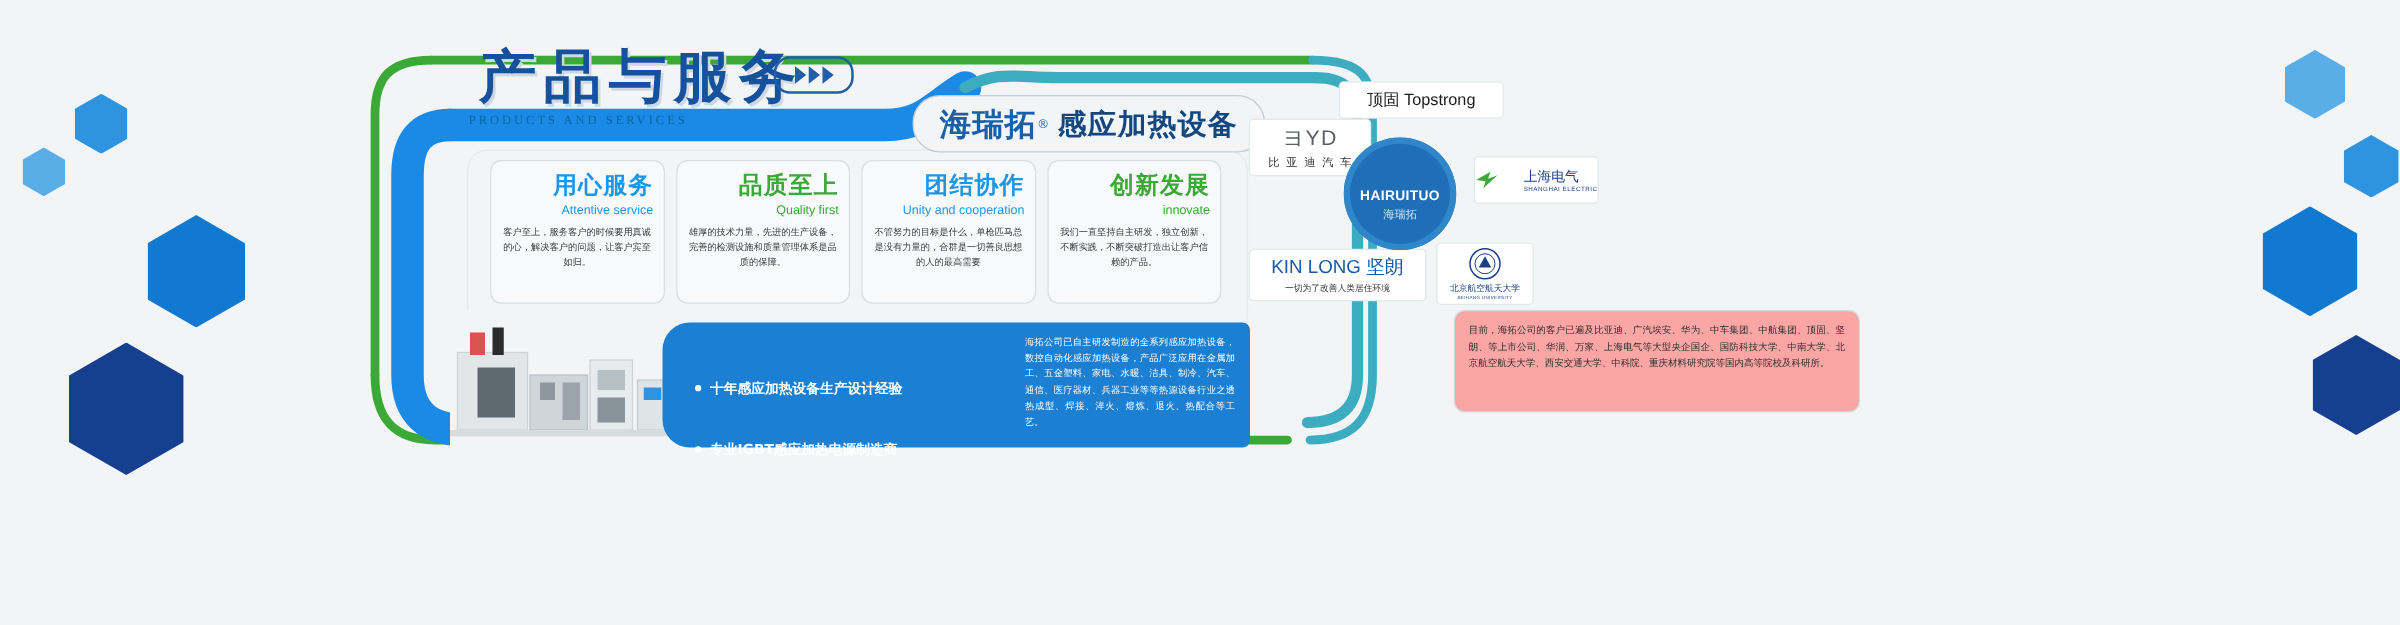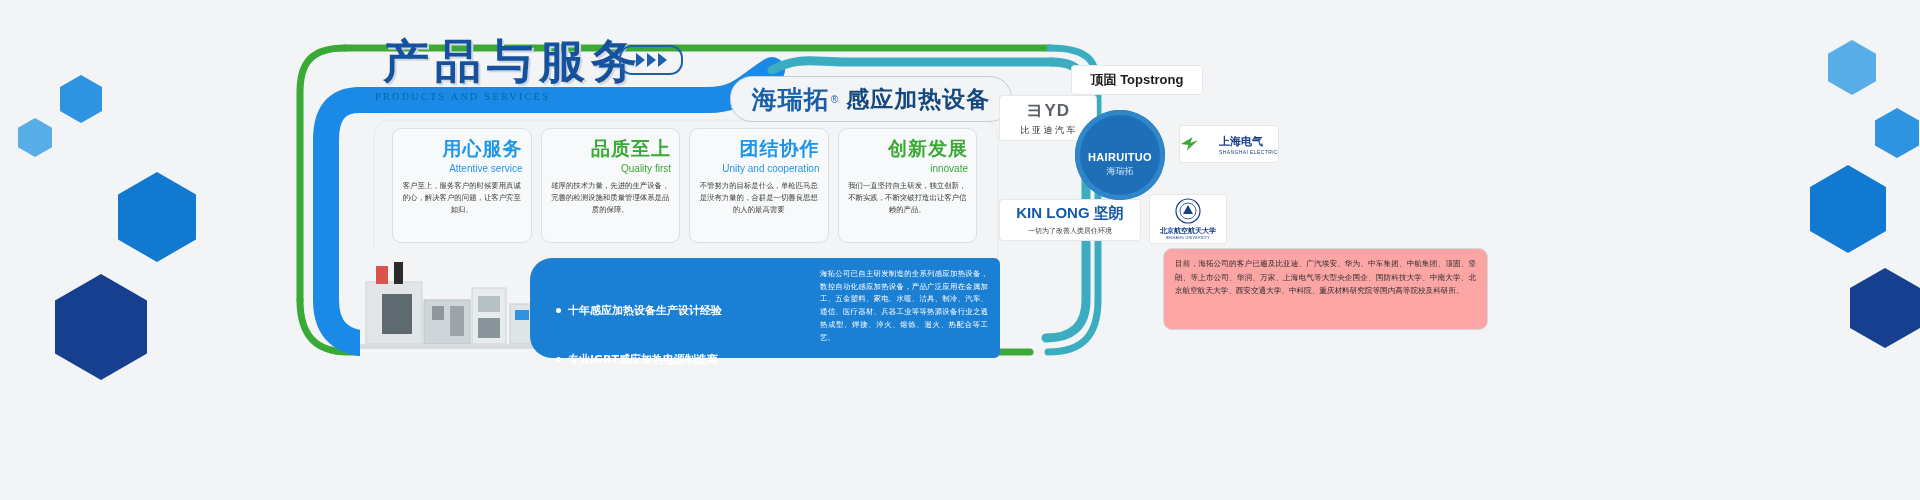--- a/index.html
+++ b/index.html
@@ -109,21 +109,21 @@
   .photo{
     position:absolute;left:360px;top:248px;width:215px;height:110px;
   }
 
   
   .logo{
     position:absolute;background:#ffffff;border-radius:3px;
     display:flex;flex-direction:column;align-items:center;justify-content:center;
     box-shadow:0 0 0 1px #e4e8ea;overflow:hidden;
   }
-  .logo-main{font-weight:bold;color:#1a3f86;white-space:nowrap;}
+  .logo-main{font-weight:normal;color:#1a3f86;white-space:nowrap;}
   .logo-sub{color:#555;white-space:nowrap;}
 
   
   .emblem{
     position:absolute;left:1075px;top:110px;width:90px;height:90px;
     border-radius:50%;background:#1f6fb8;
     display:flex;flex-direction:column;align-items:center;justify-content:center;
     box-shadow:0 0 0 5px #2f86c9 inset;
   }
   .emblem .e1{color:#fff;font-weight:bold;font-size:11px;letter-spacing:0.3px;margin-top:19px;}
@@ -249,21 +249,21 @@
     <div><span>专业IGBT感应加热电源制造商</span></div>
   </div>
   <div class="banner-para">海拓公司已自主研发制造的全系列感应加热设备，数控自动化感应加热设备，产品广泛应用在金属加工、五金塑料、家电、水暖、洁具、制冷、汽车、通信、医疗器材、兵器工业等等热源设备行业之透热成型、焊接、淬火、熔炼、退火、热配合等工艺。</div>
 
   <div class="logo" style="left:1072px;top:66px;width:130px;height:28px;">
     <div class="logo-main" style="font-size:13px;color:#1b1b1b;">顶固 Topstrong</div>
   </div>
 
   <div class="logo" style="left:1000px;top:96px;width:96px;height:44px;">
     <div class="logo-main" style="font-size:17px;color:#5a6066;letter-spacing:1px;">ヨYD</div>
-    <div class="logo-sub" style="font-size:9px;color:#333;margin-top:2px;">比 亚 迪 汽 车</div>
+    <div class="logo-sub" style="font-size:9px;color:#333;margin-top:2px;font-family:Liberation Mono, monospace;">比 亚 迪 汽 车</div>
   </div>
 
   <div class="logo" style="left:1180px;top:126px;width:98px;height:36px;flex-direction:row;gap:20px;">
     <svg width="20" height="18" viewBox="0 0 20 18">
       <path d="M1,9 L13,2 L11,8 L19,5 L7,16 L9,10 Z" fill="#3aa935"></path>
     </svg>
     <div style="display:flex;flex-direction:column;align-items:flex-start;">
       <div class="logo-main" style="font-size:11px;color:#1a3f86;">上海电气</div>
       <div class="logo-sub" style="font-size:5px;color:#1a3f86;letter-spacing:0.4px;">SHANGHAI ELECTRIC</div>
     </div>

